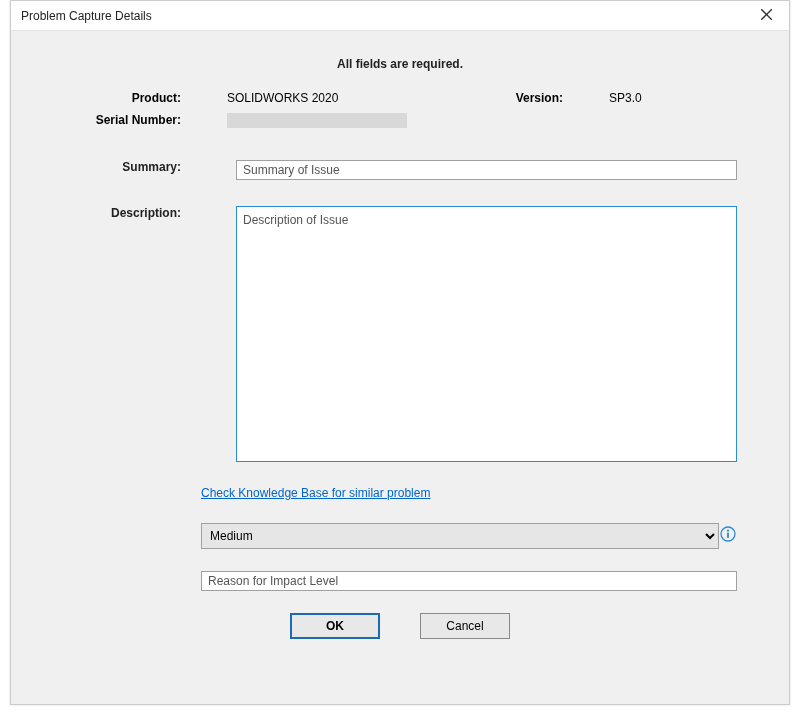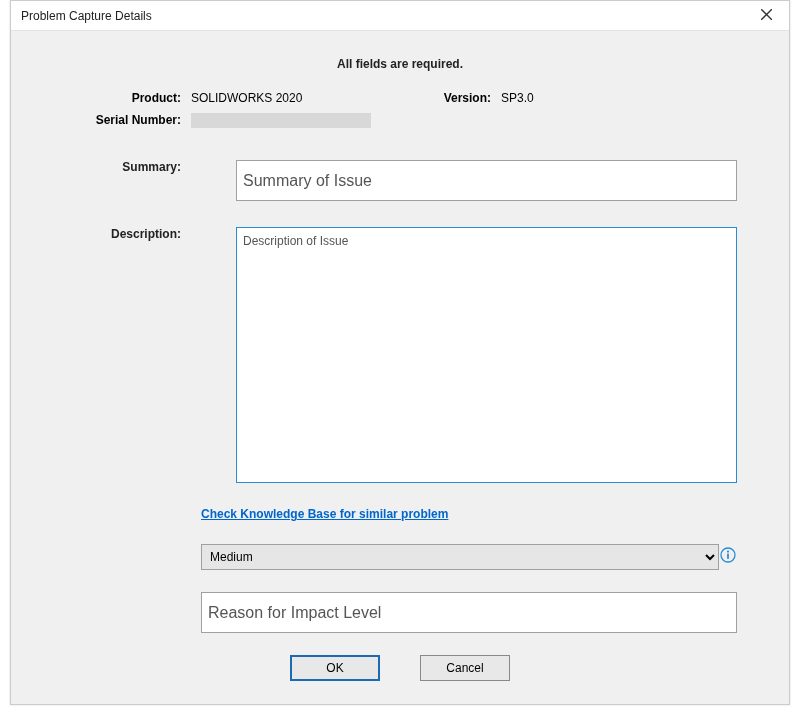--- a/index.html
+++ b/index.html
@@ -67,58 +67,58 @@
     }
     .value-col {
       flex: 1;
       font-size: 12px;
       color: #222;
       padding-top: 4px;
     }
     .info-row {
       display: flex;
       margin-bottom: 6px;
+      gap: 36px;
     }
     .info-col1 { width: 152px; text-align: right; padding-right: 10px; font-size:12px; font-weight:600; padding-top:2px;}
     .info-val1 { width: 230px; font-size:12px; padding-top:2px;}
     .info-col2 { width: 80px; text-align: right; padding-right: 10px; font-size:12px; font-weight:700; padding-top:2px;}
     .info-val2 { flex:1; font-size:12px; padding-top:2px;}
     .redacted {
       display:inline-block;
       width: 180px;
       height: 15px;
       background: #d8d8d8;
       vertical-align: middle;
     }
     input[type="text"].txt {
       width: 100%;
-      height: 41px;
+      height: 20px;
       border: 1px solid #a0a0a0;
       background: #fff;
       padding: 2px 6px;
-      font-size: 16px;
+      font-size: 12px;
       color: #555;
     }
     textarea.desc {
       width: 100%;
       height: 256px;
       border: 1px solid #2a8dd4;
       background: #fff;
       padding: 6px;
       font-size: 12px;
       color: #555;
       resize: none;
       overflow-y: scroll;
     }
     .kb-link {
       color: #0066cc;
       font-size: 12px;
       text-decoration: underline;
       cursor: pointer;
-      font-weight: bold;
     }
     .select-row {
       display: flex;
       align-items: center;
     }
     select.impact {
       flex: 1;
       height: 26px;
       border: 1px solid #a0a0a0;
       background: #e6e6e6;
@@ -144,20 +144,21 @@
       width: 90px;
       height: 26px;
       font-size: 12px;
       background: #e8e8e8;
       border: 1px solid #888;
       cursor: pointer;
     }
     button.dlg-btn.primary {
       border: 2px solid #1c6bb0;
       background: #e8e8e8;
+      font-weight: bold;
     }
     .indent { margin-left: 162px; margin-right: 24px; }
     .field-row { margin-bottom: 0; gap: 45px; }
     .spacer22 { height:22px; }
     .spacer18 { height:18px; }
   </style>
 </head>
 <body>
 
 <div class="dialog">

